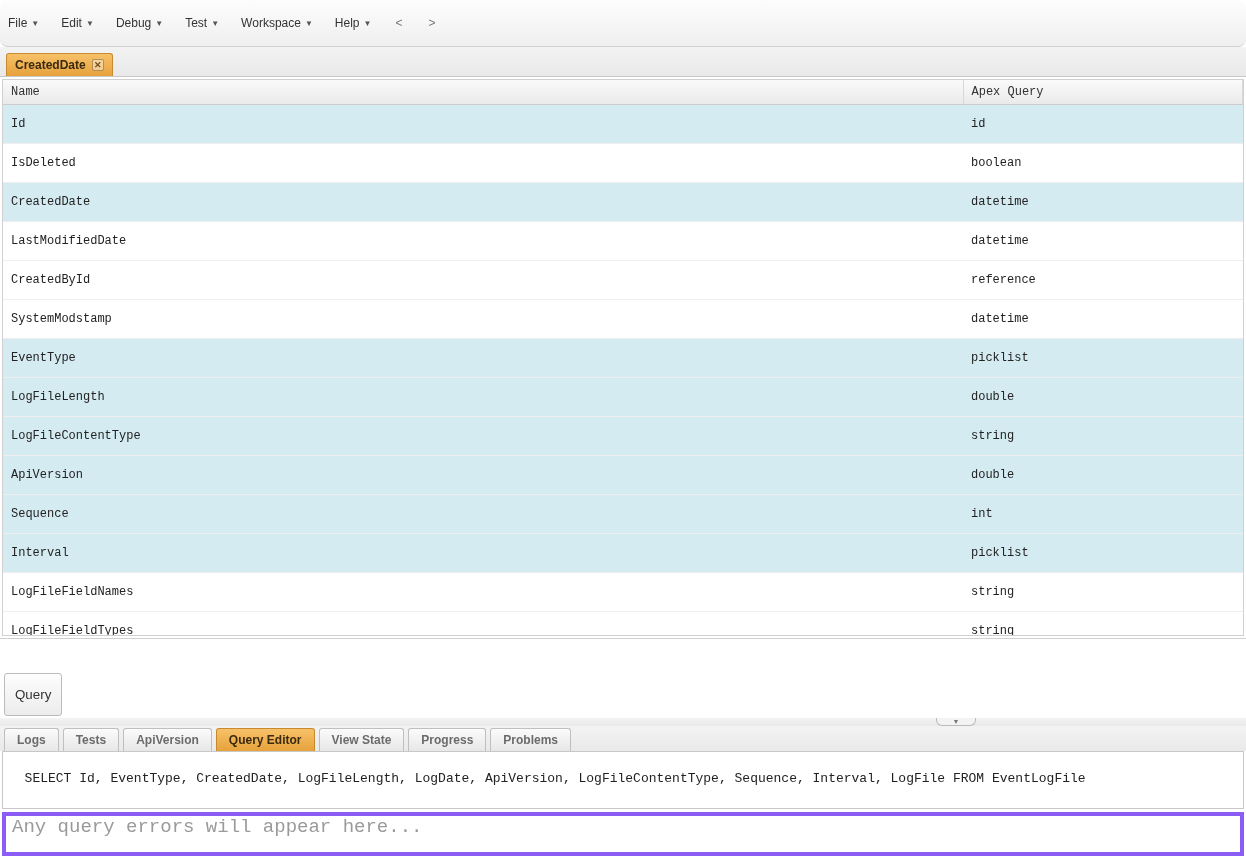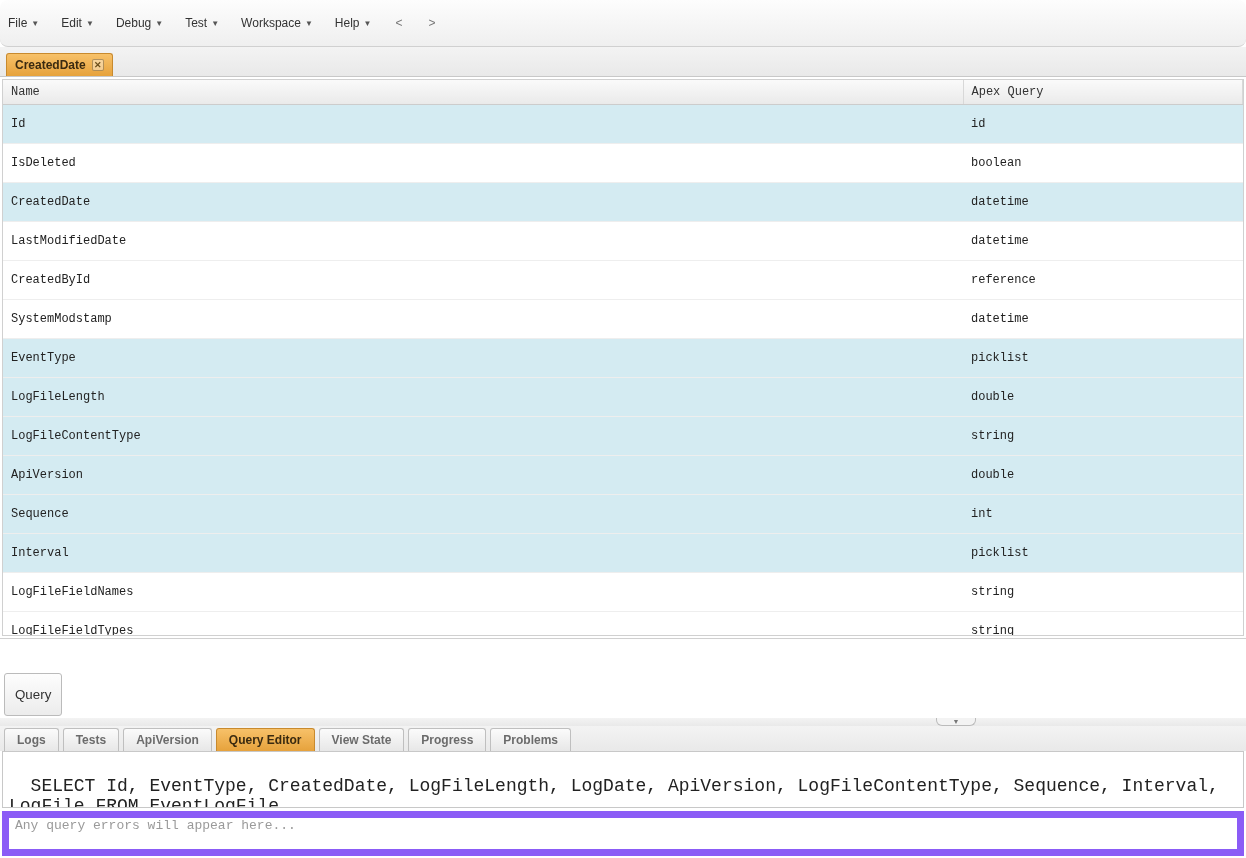--- a/index.html
+++ b/index.html
@@ -163,34 +163,34 @@
       background: linear-gradient(#f7c169, #e6a23c);
       border-color: #c88a2e;
       color: #3a2a10;
     }
     
     .query-editor {
       border: 1px solid #c8c8c8;
       background: #fff;
       padding: 4px 6px;
       font-family: "Courier New", monospace;
-      font-size: 18px;
+      font-size: 13px;
       color: #222;
       margin: 0 2px;
       height: 62px;
       overflow: auto;
       white-space: pre-wrap;
     }
     
     .errors-panel {
-      border: 7px solid #8b5cf6;
+      border: 4px solid #8b5cf6;
       background: #fff;
       padding: 0 6px;
       font-family: "Courier New", monospace;
-      font-size: 13px;
+      font-size: 19px;
       color: #9a9a9a;
       margin: 3px 2px 2px 2px;
       height: 48px;
       overflow: auto;
     }
     .spacer { flex: 1; }
   </style>
 </head>
 <body>
 

